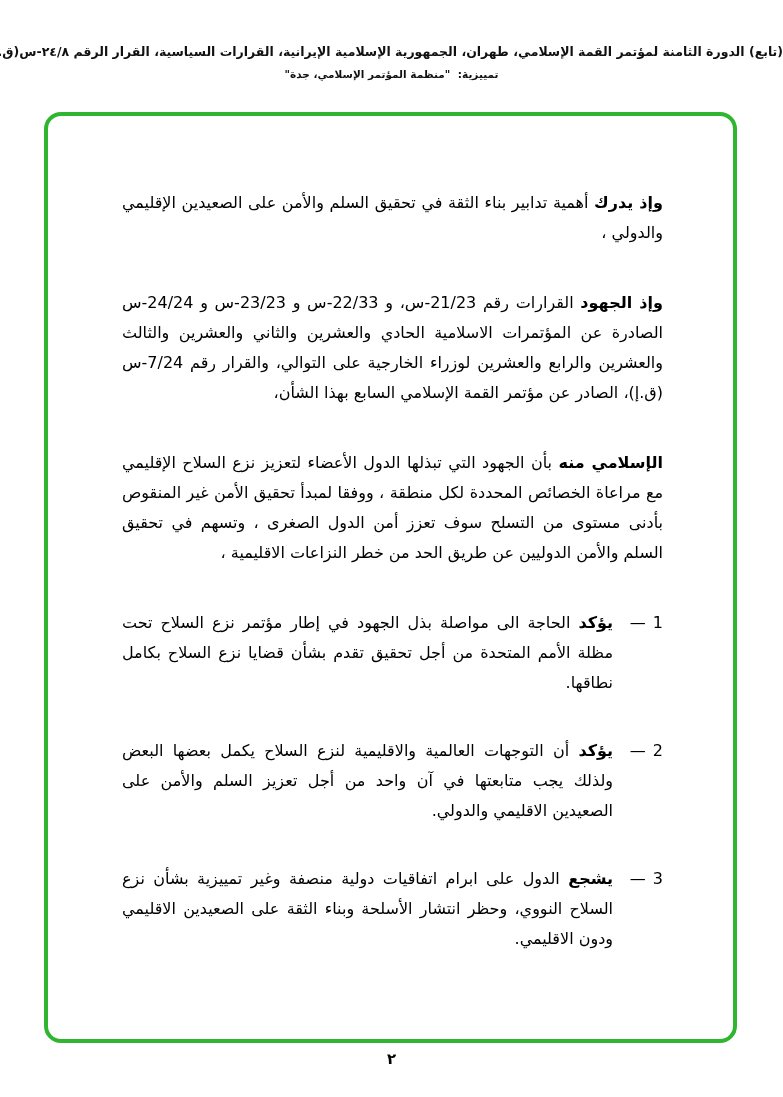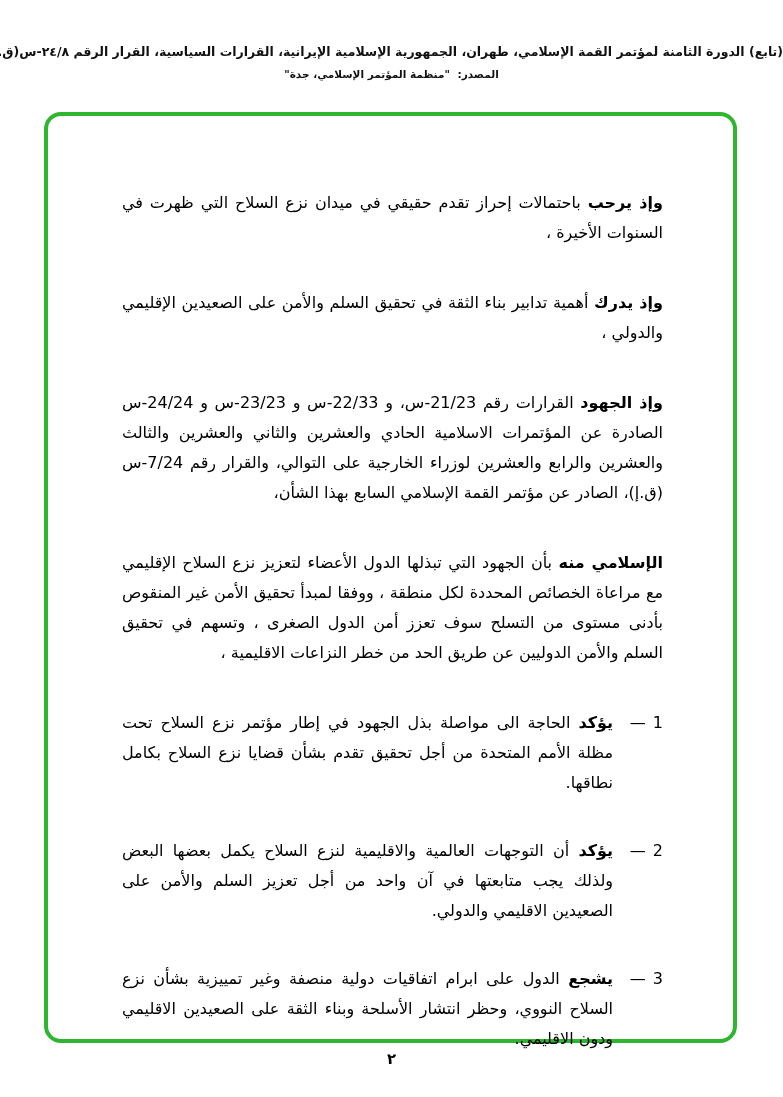--- a/index.html
+++ b/index.html
@@ -81,32 +81,28 @@
   }
 </style>
 </head>
 <body>
 
 <div class="page">
 
   <header class="doc-header">
     <div class="h1">(تابع) الدورة الثامنة لمؤتمر القمة الإسلامي، طهران، الجمهورية الإسلامية الإيرانية، القرارات السياسية، القرار الرقم ٢٤/٨-س(ق.إ)</div>
     <div class="h2">
-      <span>المصدر:</span>
+      <span>تمييزية:</span>
       <span>"منظمة المؤتمر الإسلامي، جدة"</span>
     </div>
   </header>
 
   <div class="green-box">
     <div class="content" lang="ar" dir="rtl">
 
-      <p class="para">
-        <b>وإذ يرحب</b>
-        <span>باحتمالات إحراز تقدم حقيقي في ميدان نزع السلاح التي ظهرت في السنوات الأخيرة ،</span>
-      </p>
 
       <p class="para">
         <b>وإذ يدرك</b>
         <span>أهمية تدابير بناء الثقة في تحقيق السلم والأمن على الصعيدين الإقليمي والدولي ،</span>
       </p>
 
       <p class="para">
         <b>وإذ الجهود</b>
         <span>القرارات رقم 21/23-س، و 22/33-س و 23/23-س و 24/24-س الصادرة عن المؤتمرات الاسلامية الحادي والعشرين والثاني والعشرين والثالث والعشرين والرابع والعشرين لوزراء الخارجية على التوالي، والقرار رقم 7/24-س (ق.إ)، الصادر عن مؤتمر القمة الإسلامي السابع بهذا الشأن،</span>
       </p>

